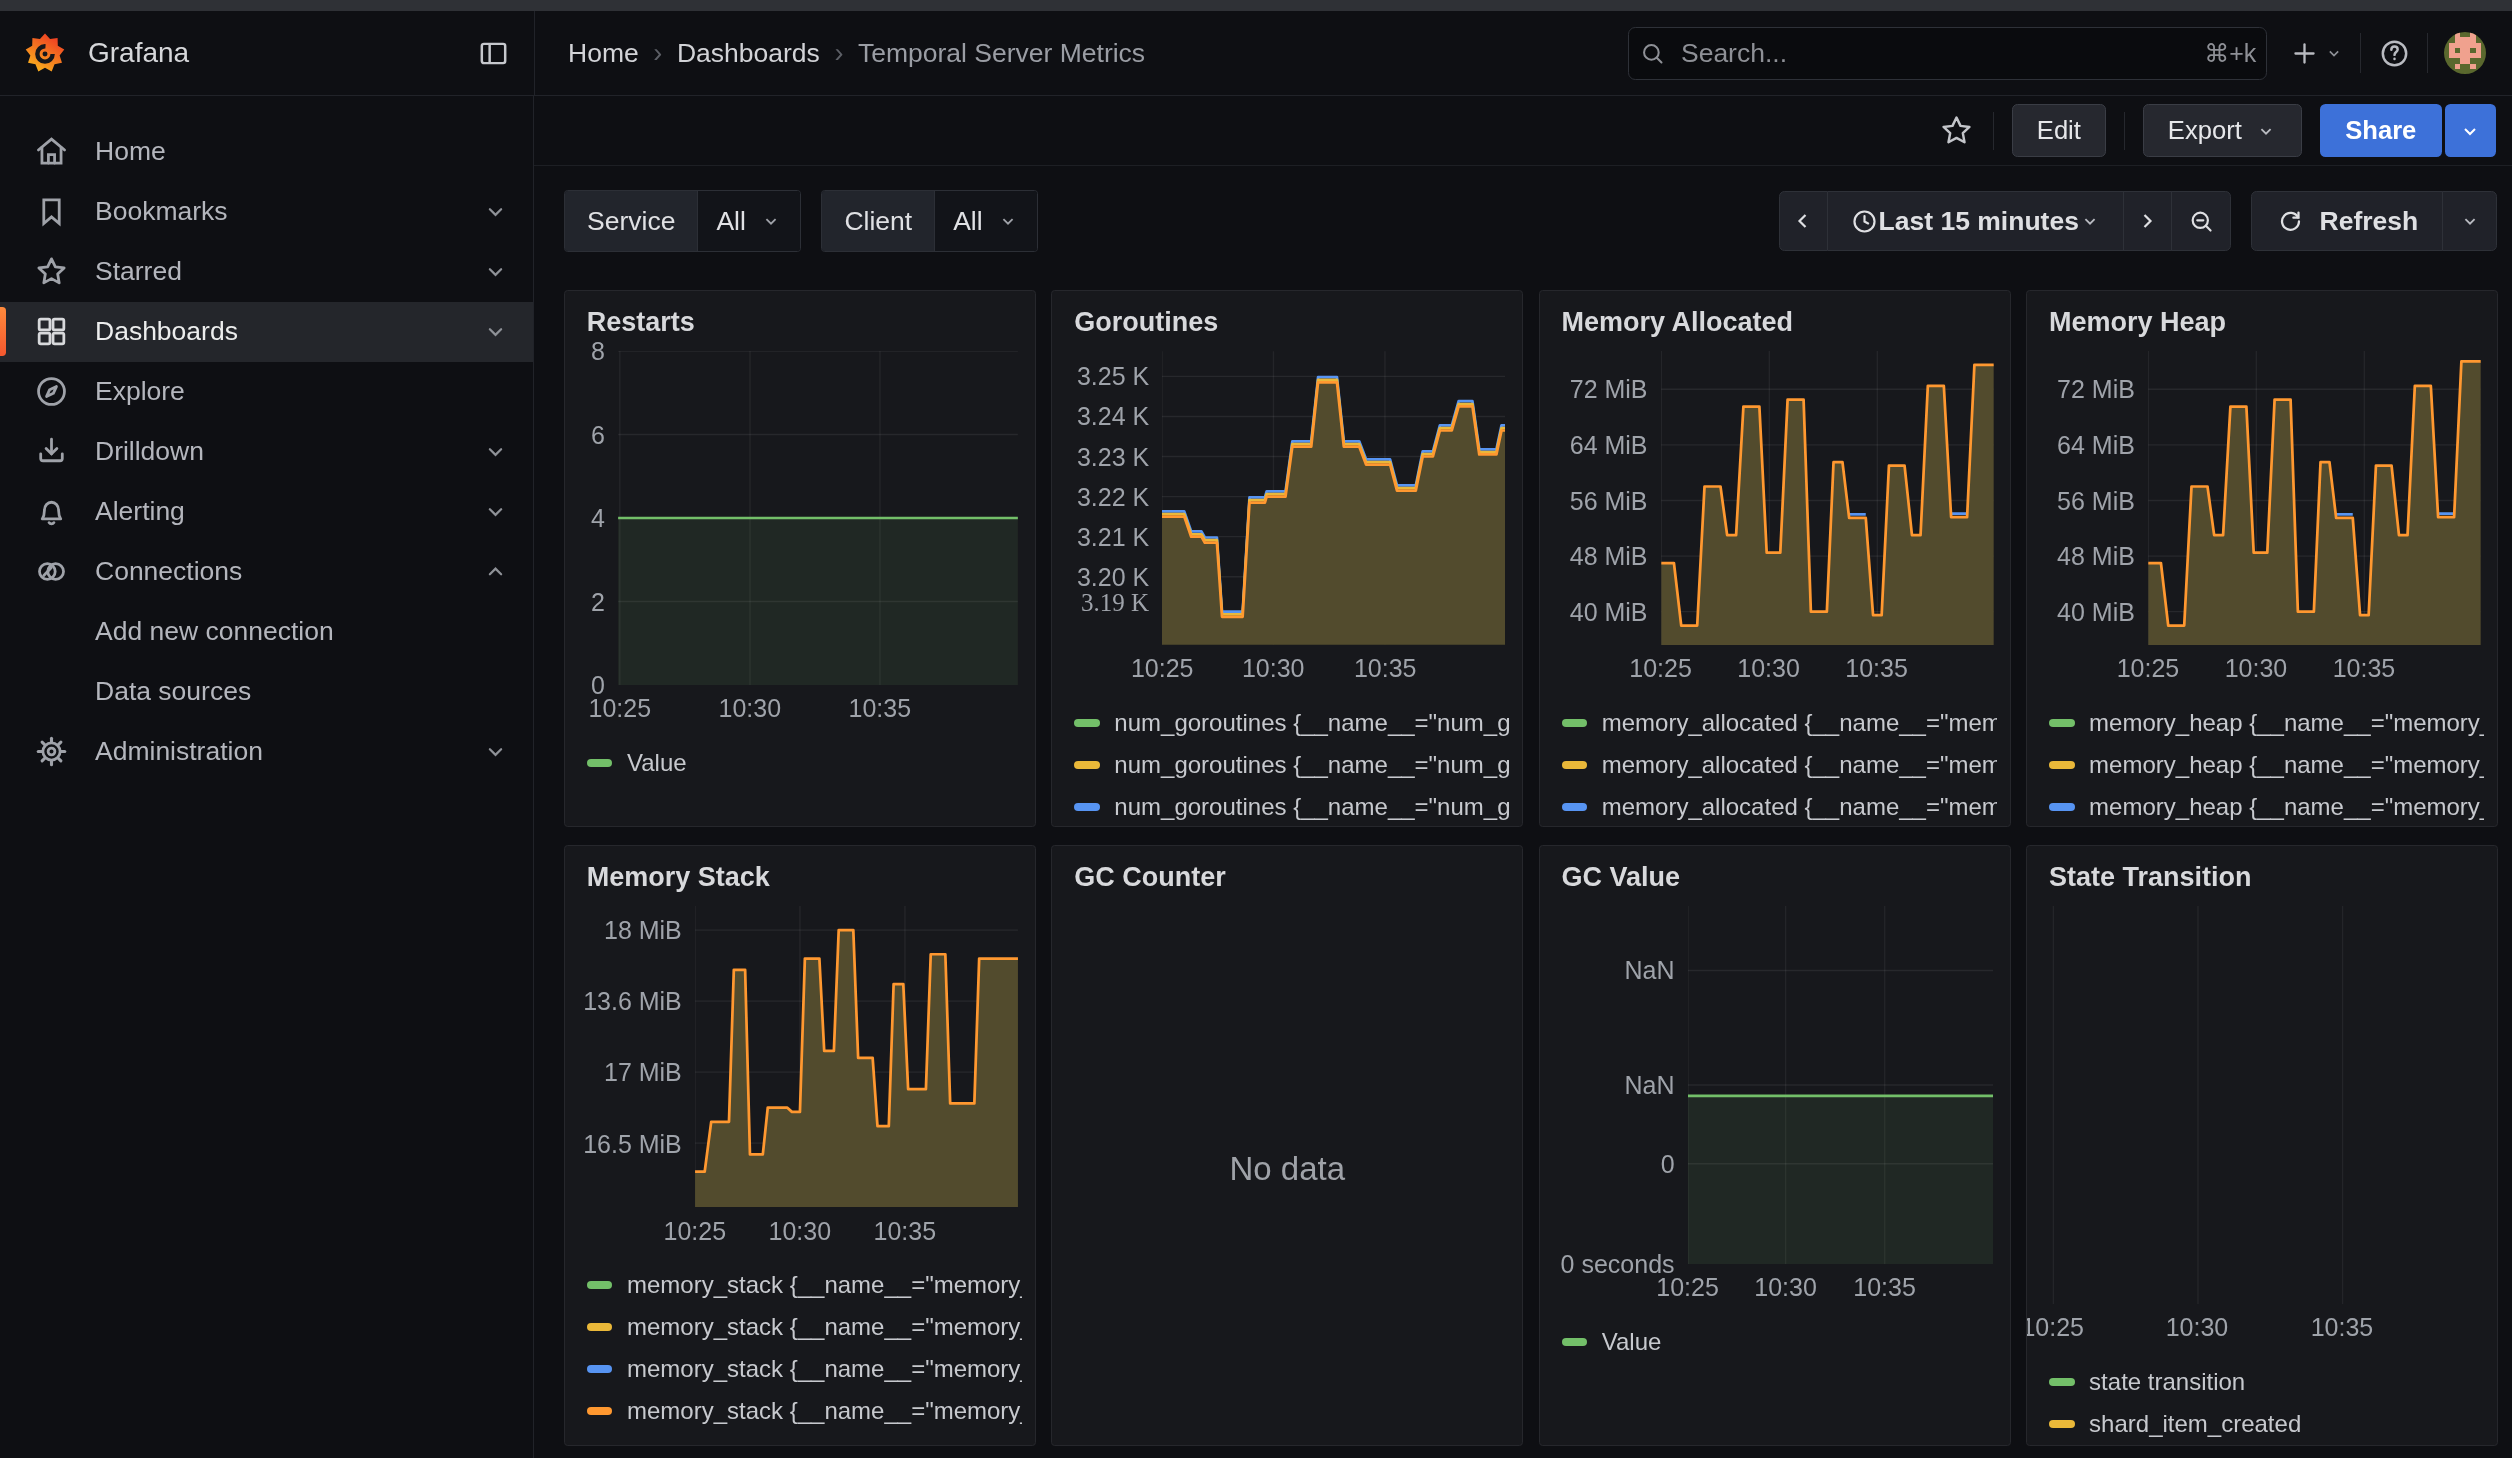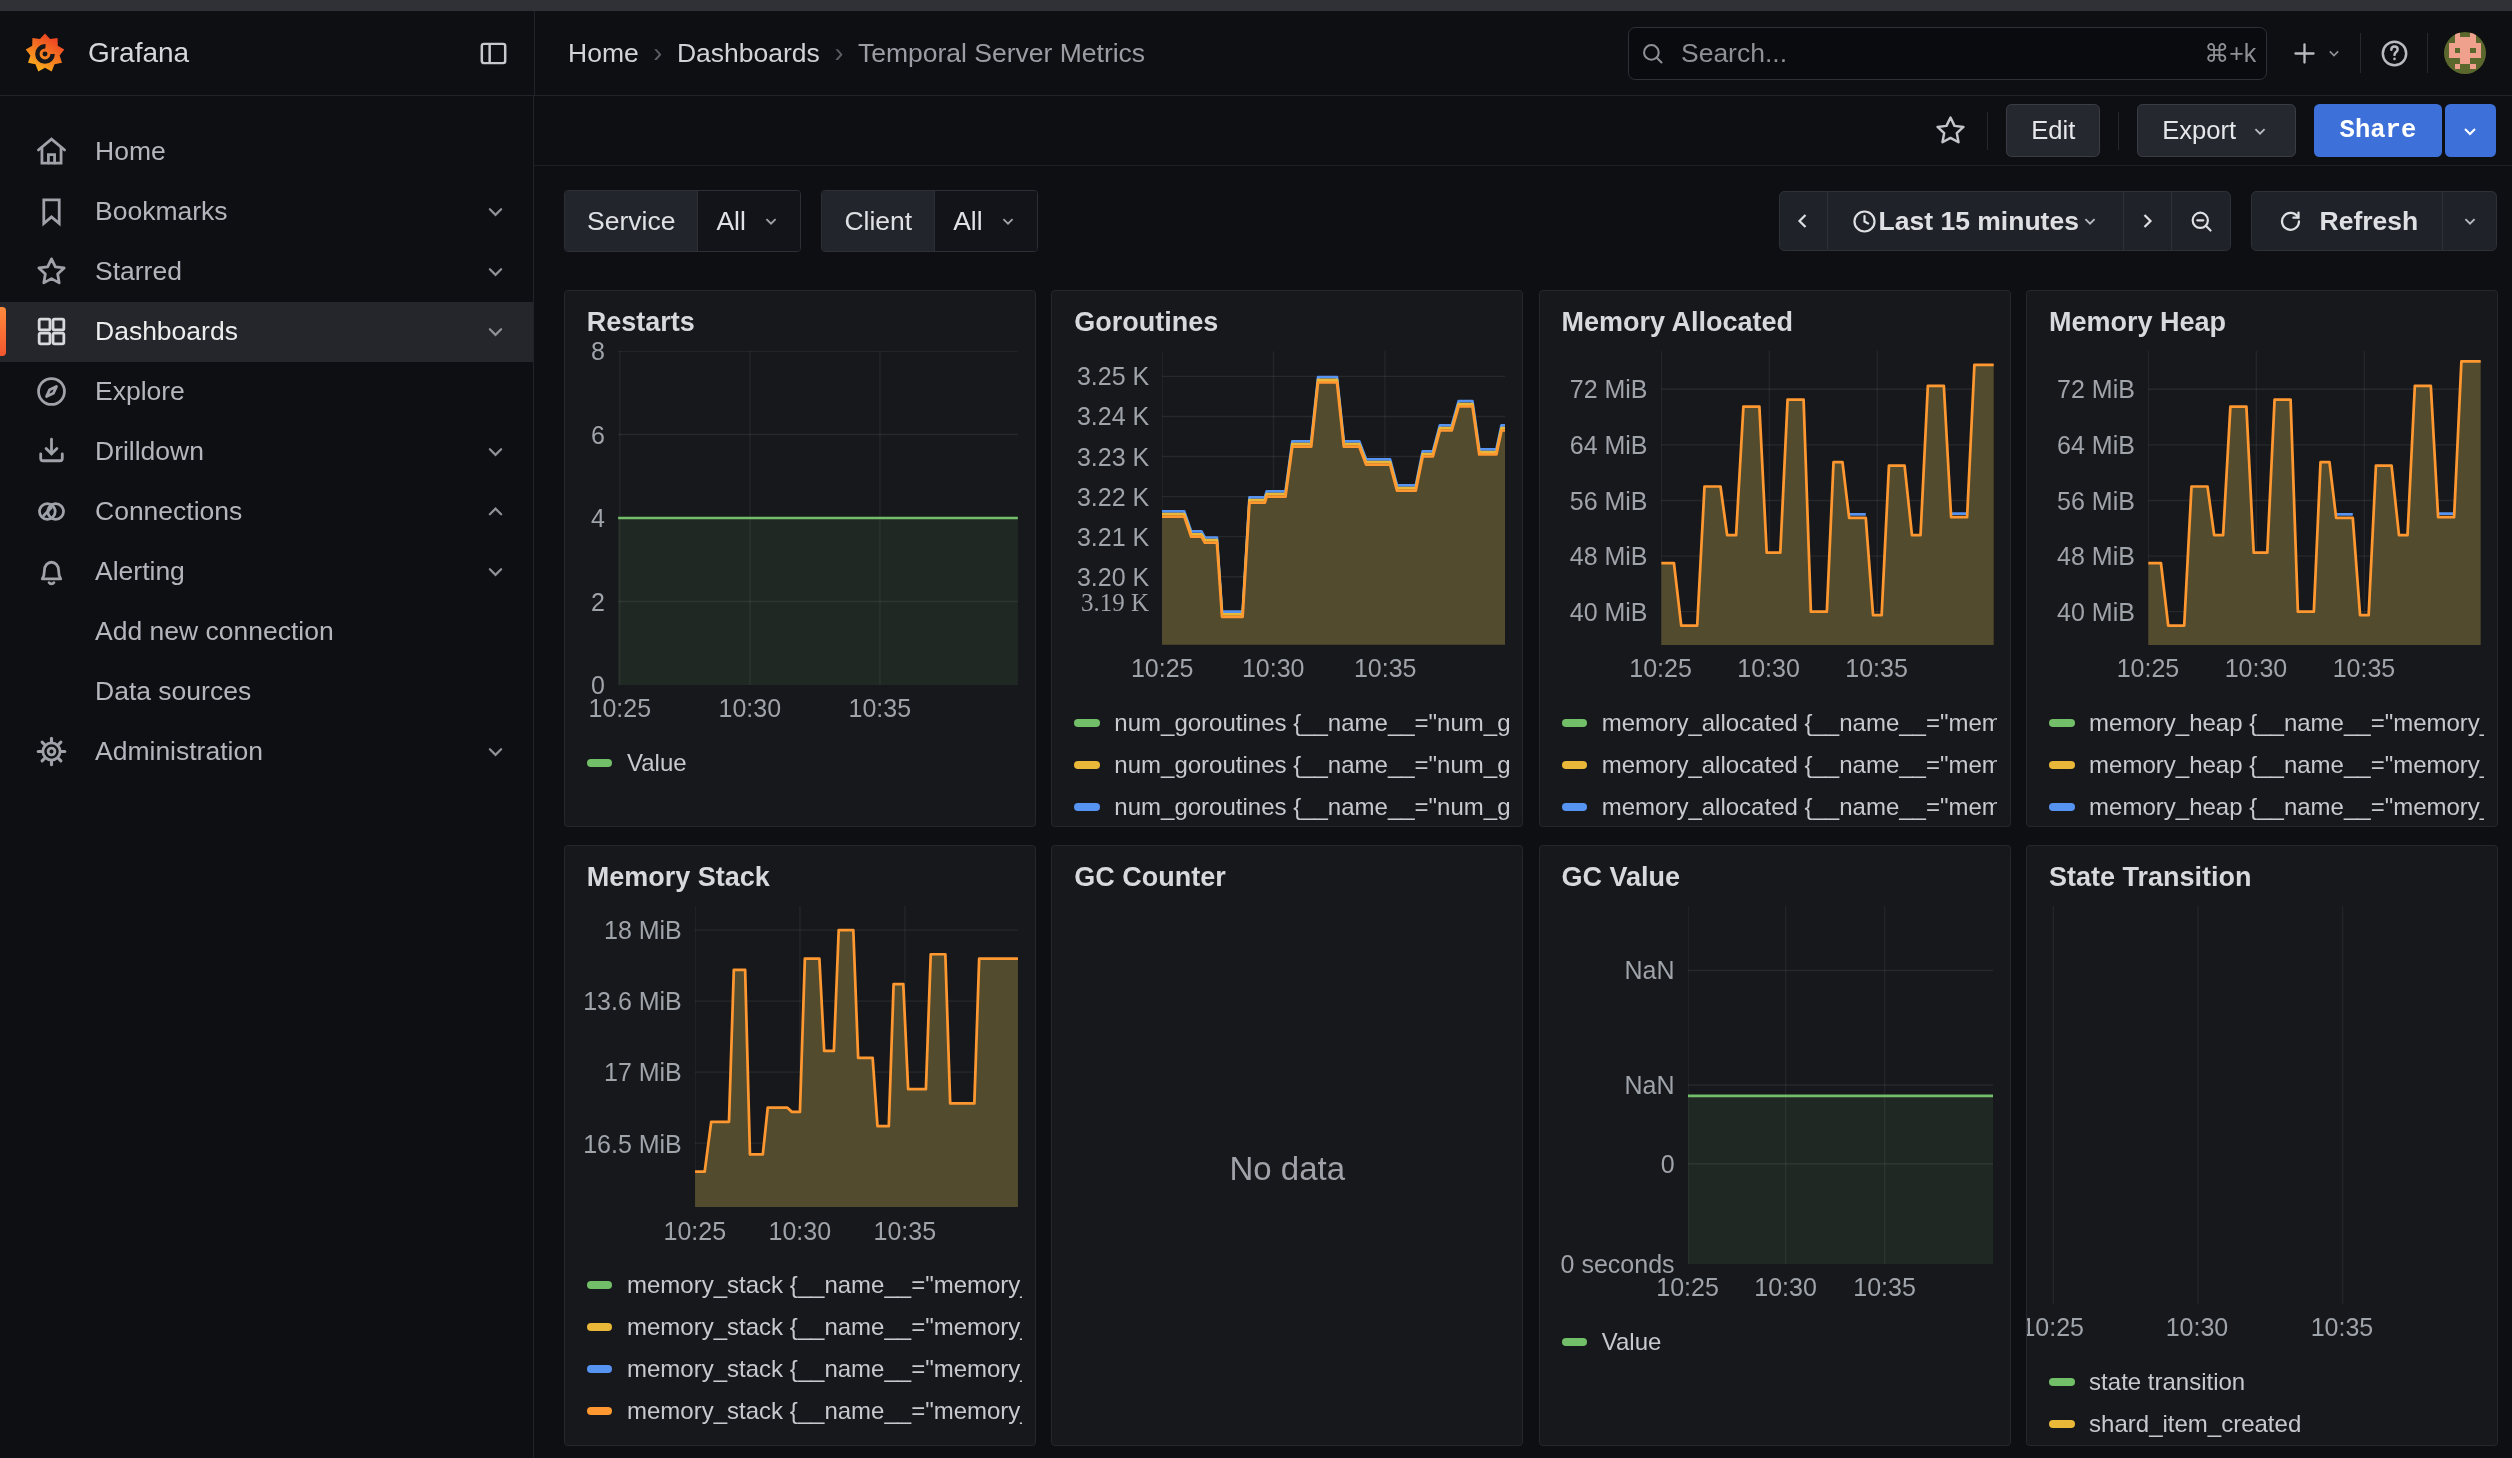--- a/index.html
+++ b/index.html
@@ -236,43 +236,43 @@
           <span class="lbl">Drilldown</span>
           <span class="chev">
             <svg width="27" height="27" viewBox="0 0 24 24" fill="none" stroke="#8e9197" stroke-width="2" stroke-linecap="round">
               <polyline points="7,10 12,15 17,10"></polyline>
             </svg>
           </span>
         </div>
         <div class="side-item">
           <span class="ic">
             <svg width="37" height="37" viewBox="0 0 24 24" fill="none" stroke="#9fa2a9" stroke-width="1.8" stroke-linecap="round">
+              <path d="M6 16.8 H18 C17 15.3 16.6 13.8 16.6 11.4 C16.6 8 14.5 6 12 6 C9.5 6 7.4 8 7.4 11.4 C7.4 13.8 7 15.3 6 16.8 Z" stroke-linejoin="round"></path>
+              <path d="M10.4 19.2 A1.9 1.9 0 0 0 13.6 19.2"></path>
+            </svg>
+          </span>
+          <span class="lbl">Alerting</span>
+          <span class="chev">
+            <svg width="27" height="27" viewBox="0 0 24 24" fill="none" stroke="#8e9197" stroke-width="2" stroke-linecap="round">
+              <polyline points="7,10 12,15 17,10"></polyline>
+            </svg>
+          </span>
+        </div>
+        <div class="side-item">
+          <span class="ic">
+            <svg width="37" height="37" viewBox="0 0 24 24" fill="none" stroke="#9fa2a9" stroke-width="1.8" stroke-linecap="round">
               <circle cx="9.3" cy="12" r="5.1"></circle>
               <circle cx="14.7" cy="12" r="5.1"></circle>
               <line x1="7" y1="14.6" x2="11.8" y2="9.6"></line>
             </svg>
           </span>
           <span class="lbl">Connections</span>
           <span class="chev">
             <svg width="27" height="27" viewBox="0 0 24 24" fill="none" stroke="#8e9197" stroke-width="2" stroke-linecap="round">
               <polyline points="7,14.5 12,9.5 17,14.5"></polyline>
-            </svg>
-          </span>
-        </div>
-        <div class="side-item">
-          <span class="ic">
-            <svg width="37" height="37" viewBox="0 0 24 24" fill="none" stroke="#9fa2a9" stroke-width="1.8" stroke-linecap="round">
-              <path d="M6 16.8 H18 C17 15.3 16.6 13.8 16.6 11.4 C16.6 8 14.5 6 12 6 C9.5 6 7.4 8 7.4 11.4 C7.4 13.8 7 15.3 6 16.8 Z" stroke-linejoin="round"></path>
-              <path d="M10.4 19.2 A1.9 1.9 0 0 0 13.6 19.2"></path>
-            </svg>
-          </span>
-          <span class="lbl">Alerting</span>
-          <span class="chev">
-            <svg width="27" height="27" viewBox="0 0 24 24" fill="none" stroke="#8e9197" stroke-width="2" stroke-linecap="round">
-              <polyline points="7,10 12,15 17,10"></polyline>
             </svg>
           </span>
         </div>
         <div class="side-item">
           <span class="lbl">Add new connection</span>
         </div>
         <div class="side-item">
           <span class="lbl">Data sources</span>
         </div>
         <div class="side-item">
@@ -312,21 +312,21 @@
     <div class="btn sec">
       <span>Edit</span>
     </div>
     <span class="abar-div"></span>
     <div class="btn sec">
       <span>Export</span>
       <svg width="22" height="22" viewBox="0 0 24 24" fill="none" stroke="#b9bbc1" stroke-width="2">
           <polyline points="7,10 12,15 17,10"></polyline>
         </svg>
     </div>
-    <div style="display:flex;font-family:Liberation Mono, monospace;">
+    <div style="display:flex;">
       <div class="btn primary">
         <span>Share</span>
       </div>
       <div class="btn primary-chev">
         <svg width="24" height="24" viewBox="0 0 24 24" fill="none" stroke="#ffffff" stroke-width="2">
             <polyline points="7,10 12,15 17,10"></polyline>
           </svg>
       </div>
     </div>
   </div>

